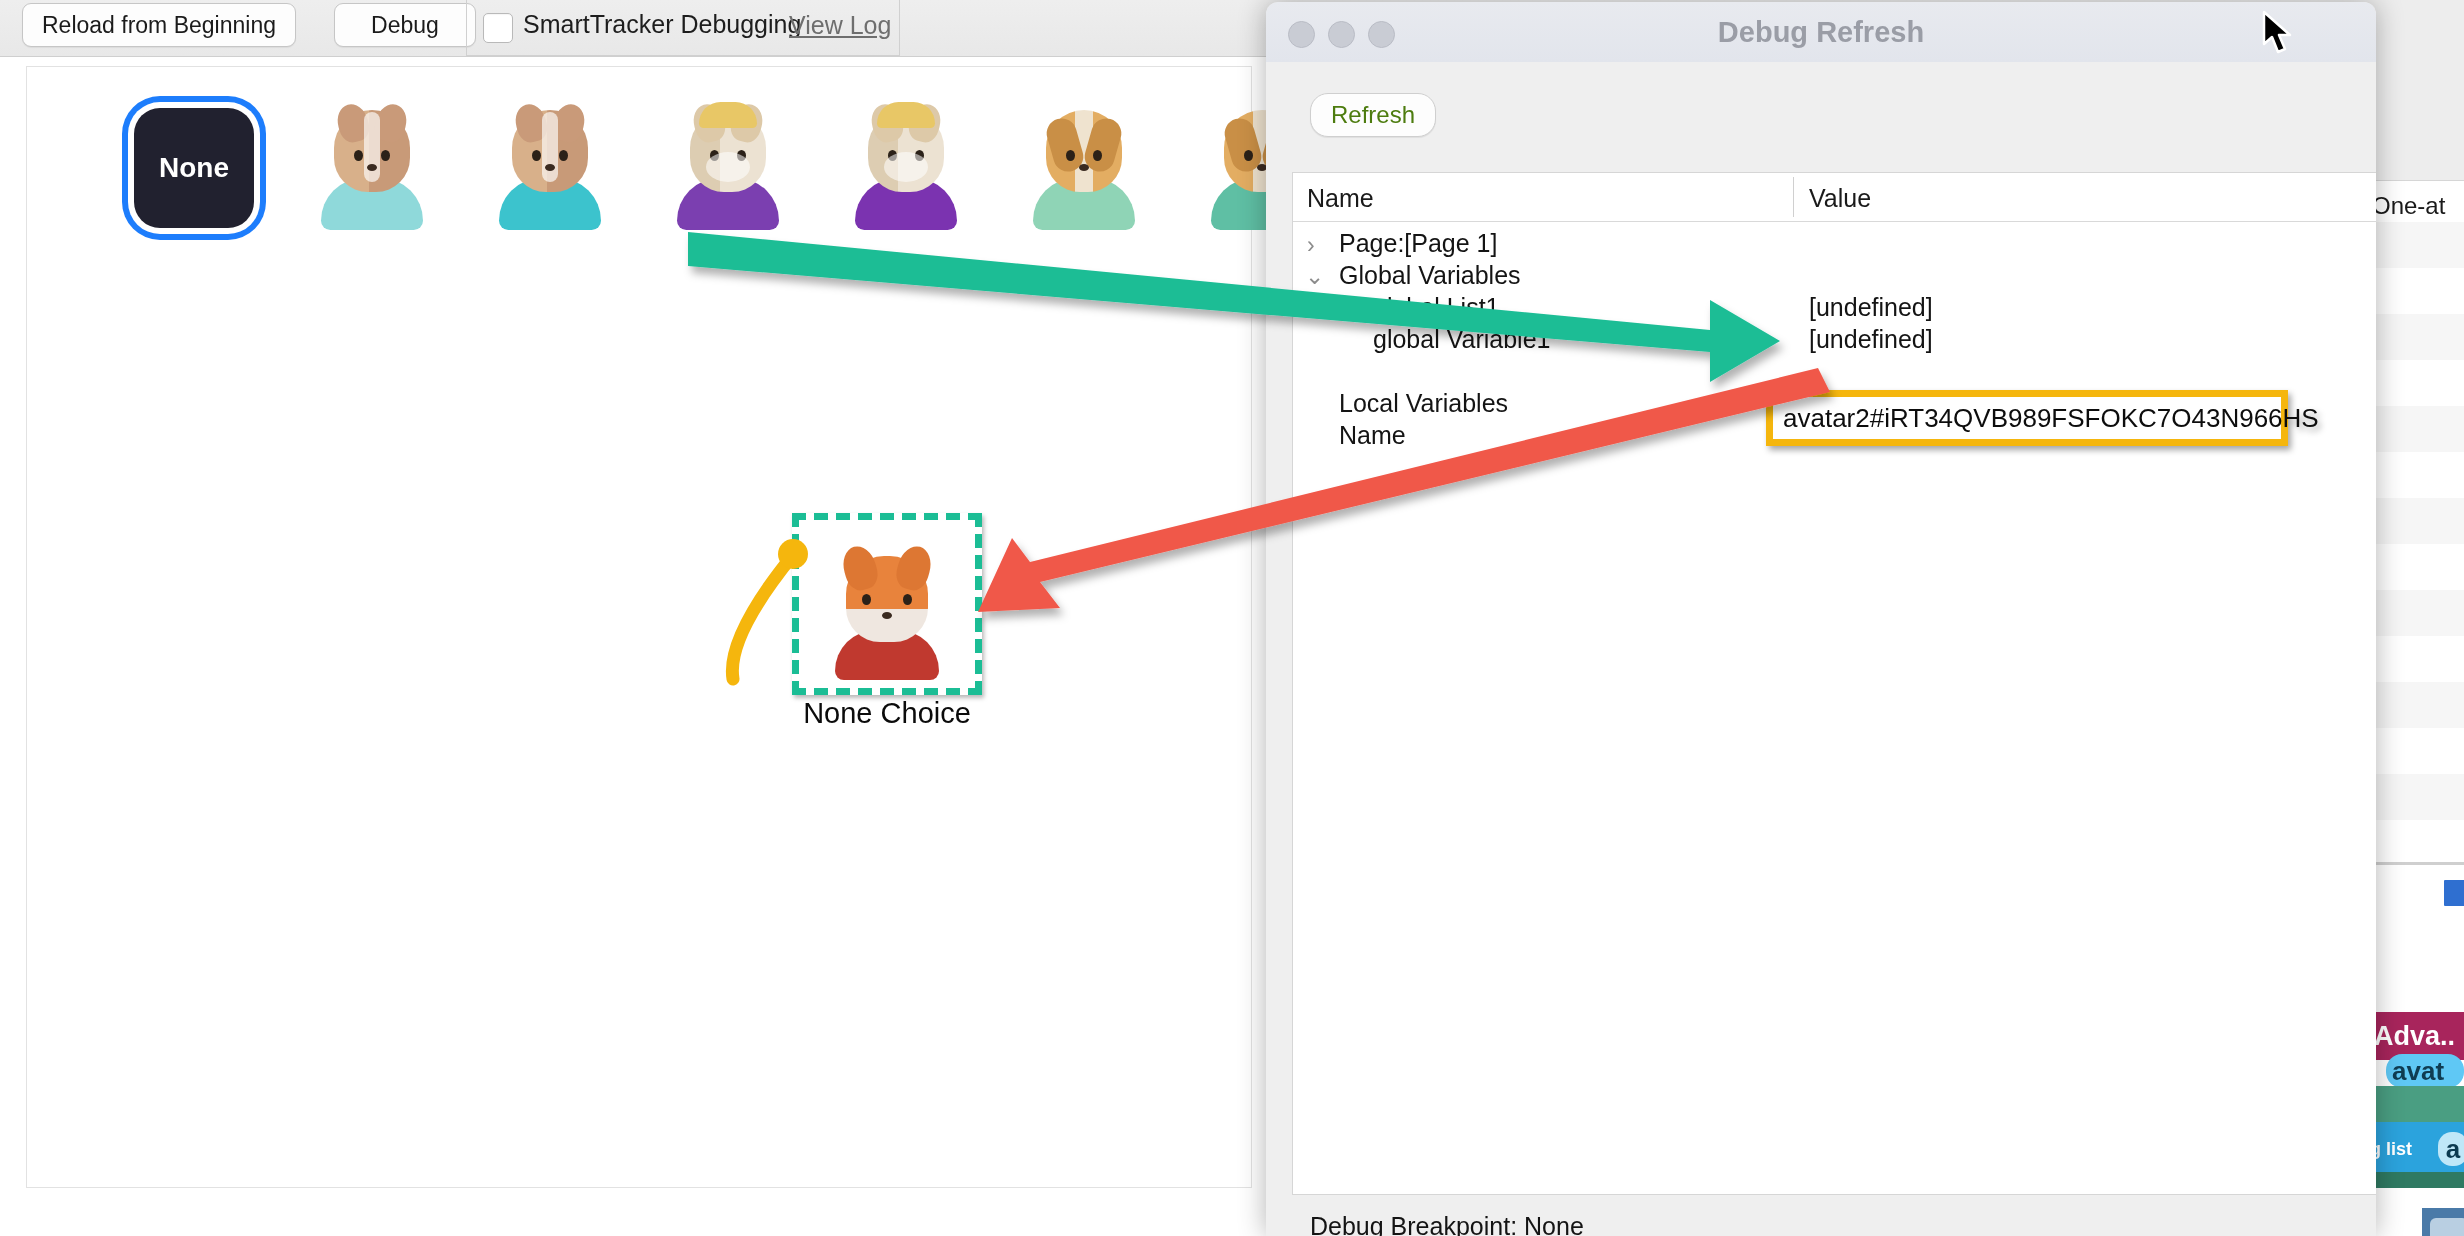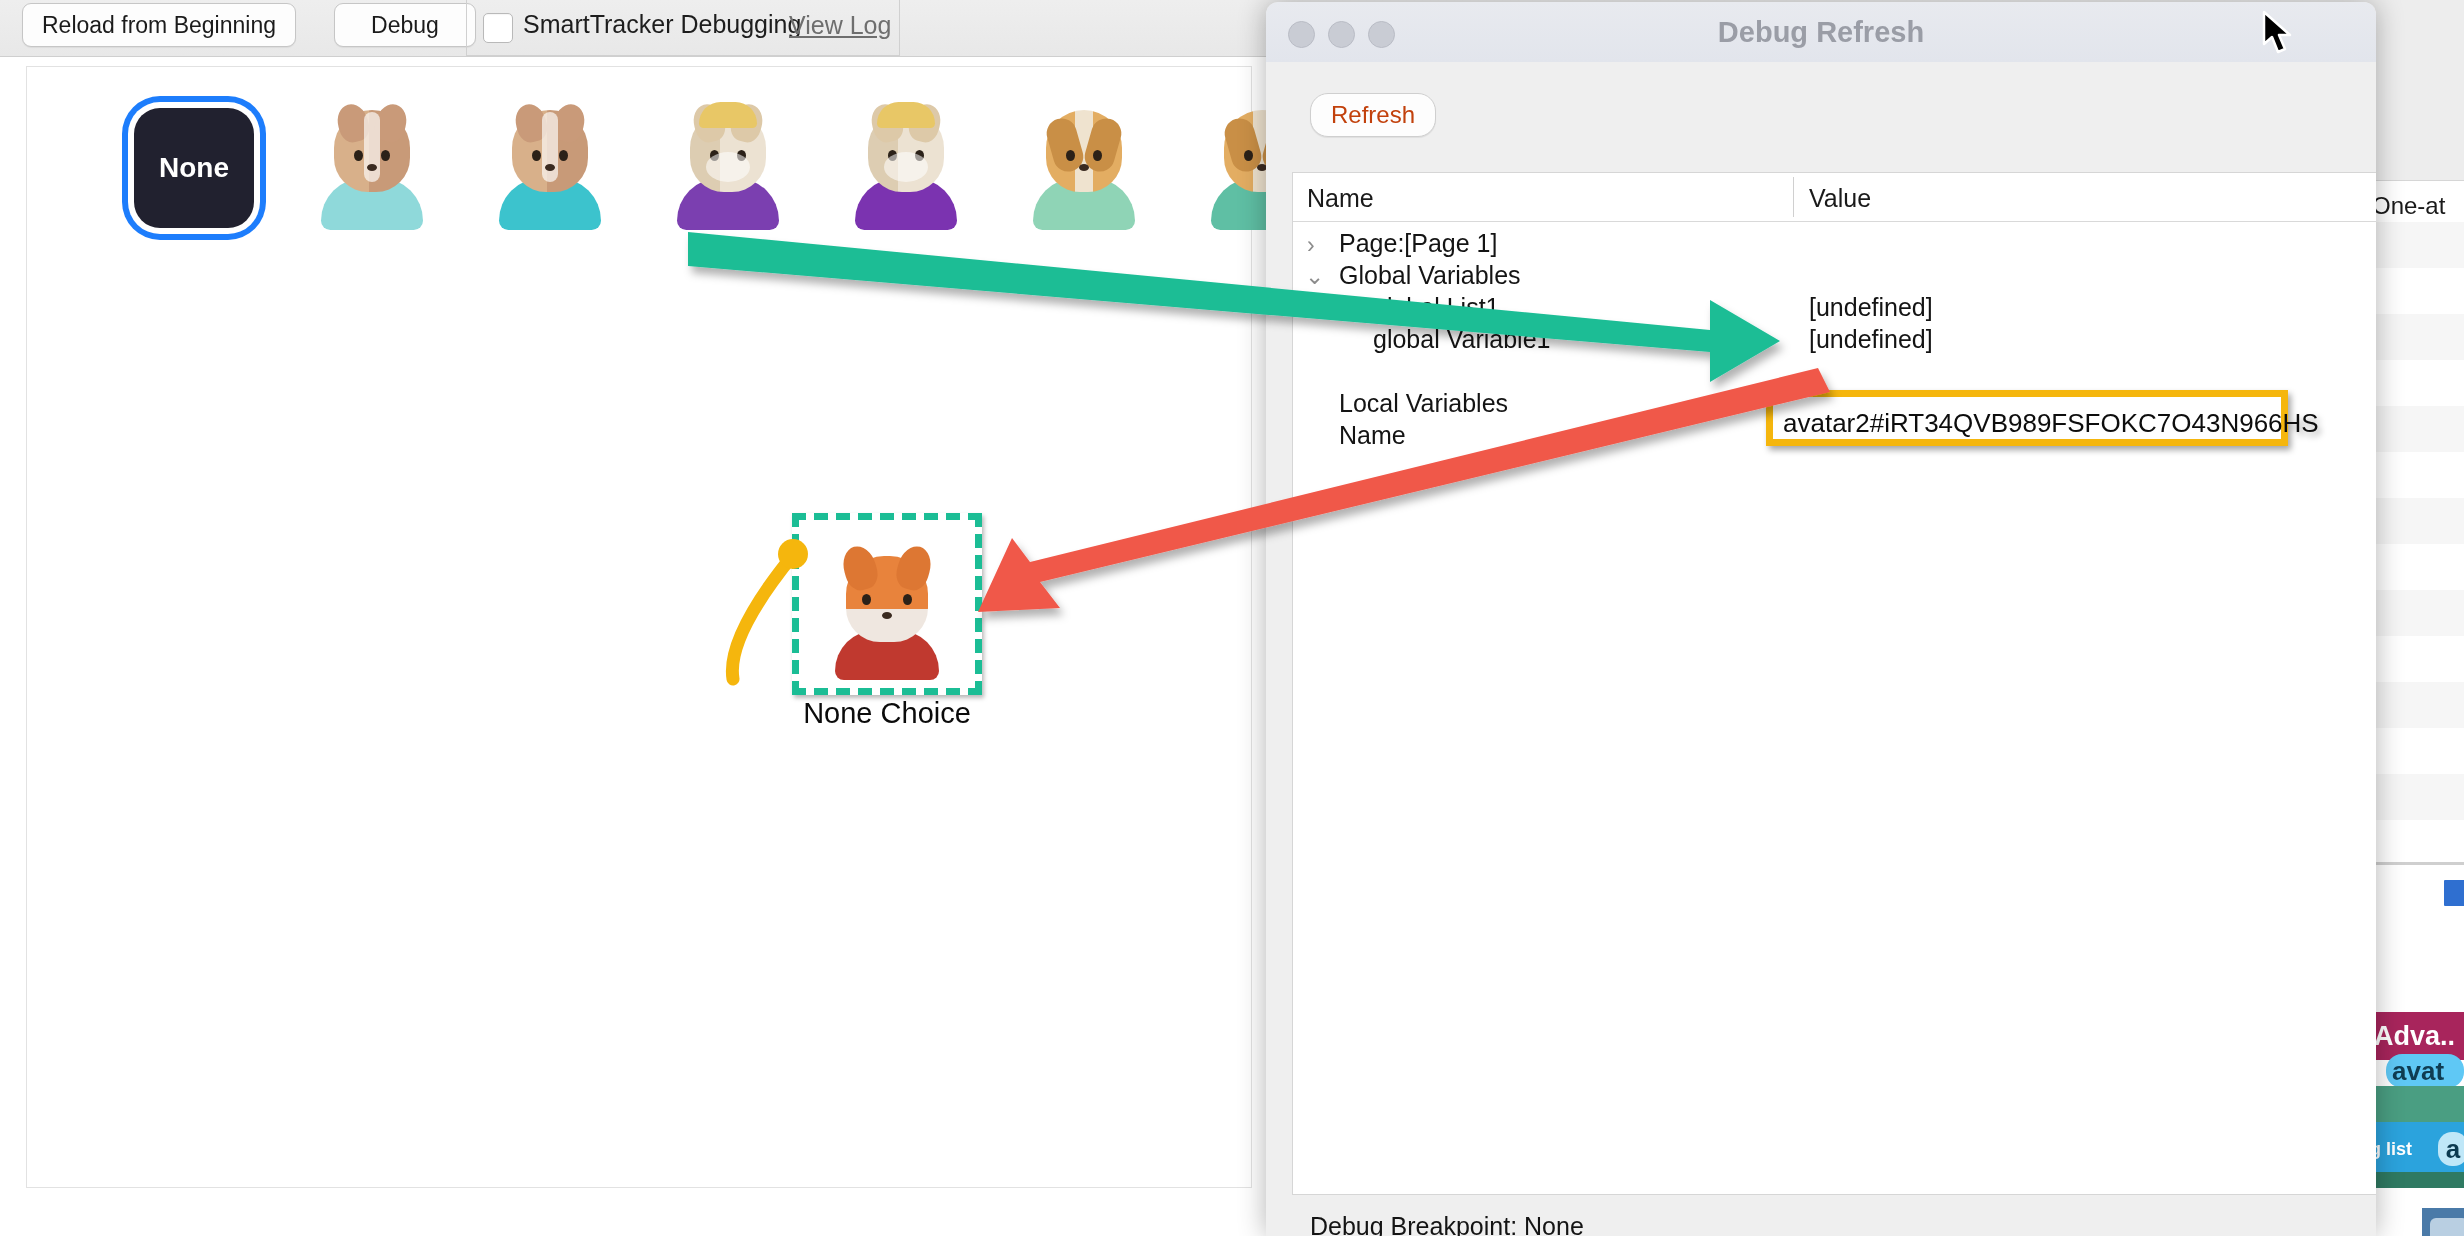--- a/index.html
+++ b/index.html
@@ -135,41 +135,41 @@
   #tl-min{left:62px;}
   #tl-max{left:102px;}
   #dc-title{
     position:absolute;left:0;top:14px;width:1110px;text-align:center;
     font-size:29px;font-weight:bold;color:#9a9da6;
   }
   #dc-body{position:absolute;left:0;top:60px;width:1110px;height:1174px;background:#efefef;}
   #btn-refresh{
     position:absolute;left:44px;top:31px;width:124px;height:42px;
     background:#fdfdfd;border:1px solid #cfcfcf;border-radius:18px;
-    display:flex;align-items:center;justify-content:center;font-size:24px;color:#c2410c;
+    display:flex;align-items:center;justify-content:center;font-size:24px;color:#4d7c0f;
     box-shadow:0 1px 1px rgba(0,0,0,.07);
   }
   #tree-panel{
     position:absolute;left:26px;top:110px;width:1086px;height:1023px;
     background:#ffffff;border:1px solid #d6d6d6;box-sizing:border-box;
   }
   #tree-header{position:absolute;left:0;top:0;width:1084px;height:48px;border-bottom:1px solid #d9d9d9;background:#ffffff;}
   .th{position:absolute;top:11px;font-size:25px;color:#1a1a1a;}
   #th-name{left:14px;}
   #th-value{left:516px;}
   #th-split{position:absolute;left:500px;top:4px;width:1px;height:40px;background:#d0d0d0;}
   .trow{position:absolute;left:0;width:1084px;height:30px;}
   .tname{position:absolute;font-size:25px;color:#141414;white-space:nowrap;}
   .tval{position:absolute;left:516px;font-size:25px;color:#141414;white-space:nowrap;}
   .twist{position:absolute;font-size:23px;color:#8c8c8c;}
   #val-highlight{
     position:absolute;left:500px;top:328px;width:522px;height:56px;
     border:7px solid #f5b60d;background:#ffffff;box-sizing:border-box;
     filter:drop-shadow(3px 4px 3px rgba(0,0,0,.35));
-    display:flex;align-items:flex-end;
+    display:flex;align-items:center;
   }
   #val-highlight span{padding-left:10px;font-size:26px;color:#0d0d0d;white-space:nowrap;}
   #dc-breakpoint{position:absolute;left:44px;top:1150px;font-size:25px;color:#141414;}
 
   
   #annotations{position:absolute;left:0;top:0;width:2464px;height:1236px;pointer-events:none;}
 
   
   #cursor{position:absolute;left:2262px;top:10px;width:34px;height:46px;}
 </style>

